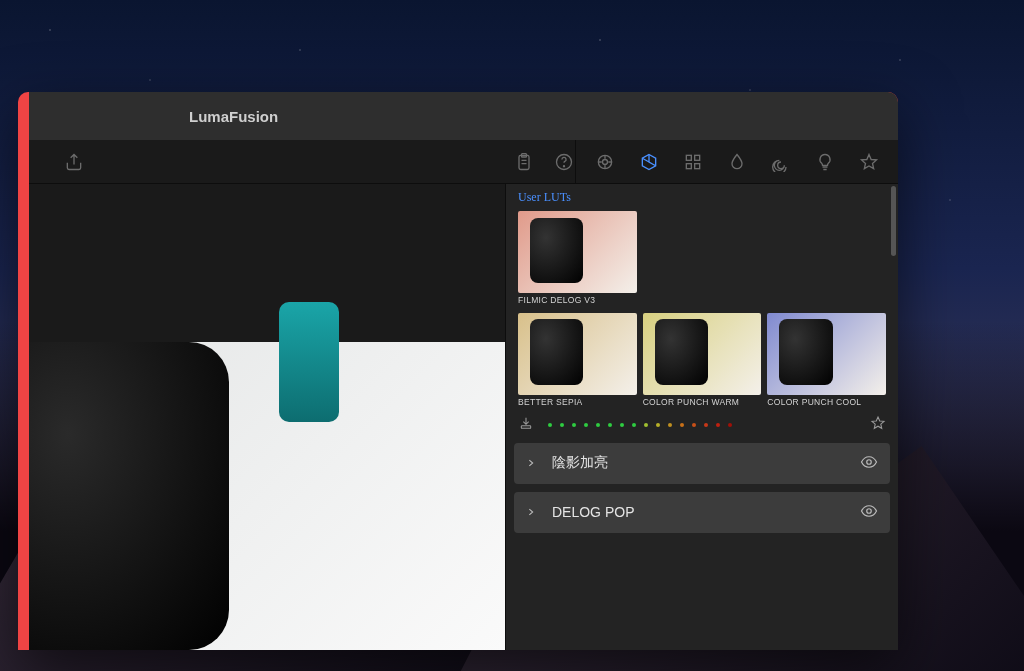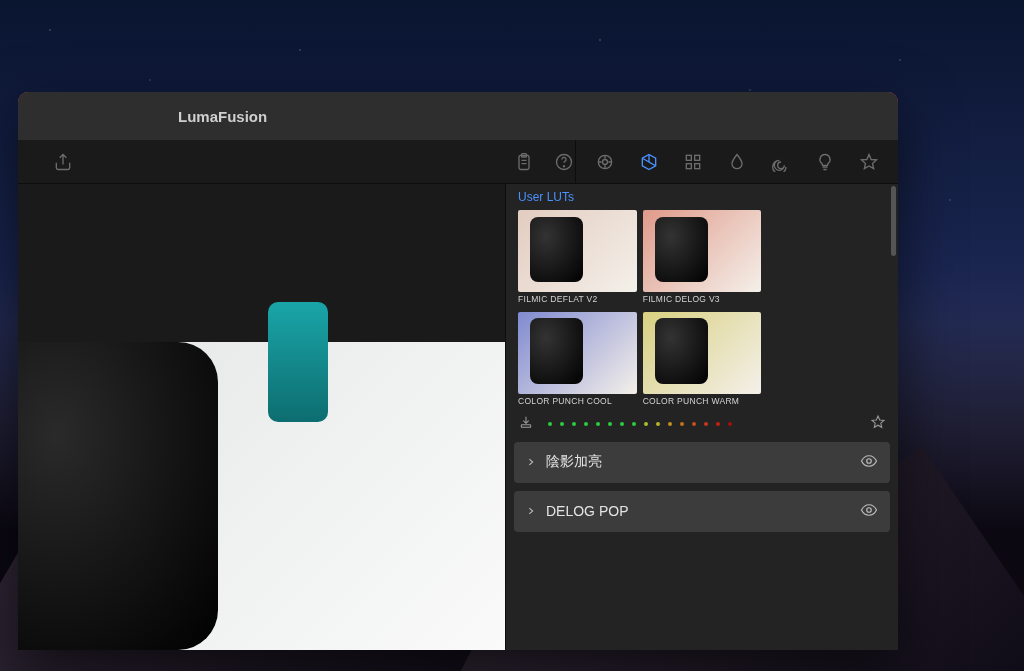--- a/index.html
+++ b/index.html
@@ -45,20 +45,21 @@
   .mountains::after  { right:-5%; clip-path: polygon(0 100%, 15% 40%, 35% 10%, 55% 55%, 75% 25%, 100% 100%); }
 
   .window {
     position:absolute;
     left:18px; top:92px;
     width:880px; height:558px;
     background:#ef4444;
     border-radius:10px 10px 0 0;
     box-shadow:0 20px 60px rgba(0,0,0,.6);
     overflow:hidden;
+    padding-left:11px;
   }
   .titlebar {
     height:48px;
     background:#2e2e2e;
     display:flex;
     align-items:center;
     padding:0 20px;
   }
   .titlebar .title {
     color:#cfcfcf;
@@ -120,20 +121,21 @@
   .scrollbar {
     position:absolute; right:2px; top:2px;
     width:5px; height:70px;
     background:#555; border-radius:3px;
   }
   .cat {
     color:#4a90ff;
     font-size:12px;
     padding:6px 12px 4px;
     font-weight:500;
+    font-family:Liberation Serif, serif;
   }
   .thumbs {
     display:grid;
     grid-template-columns:repeat(3, 1fr);
     gap:6px;
     padding:2px 12px 2px;
   }
   .thumb {
     display:flex; flex-direction:column;
     gap:2px; cursor:pointer;
@@ -167,21 +169,21 @@
   .dotsbar .dl-icon, .dotsbar .star { color:#9a9a9a; }
   .dots { flex:1; display:flex; gap:8px; justify-content:flex-start; padding-left:8px; }
   .dot { width:4px; height:4px; border-radius:50%; }
   .effectrow {
     background:#3c3c3c;
     margin:0 8px 8px;
     border-radius:4px;
     display:flex;
     align-items:center;
     padding:10px 12px;
-    gap:10px;
+    gap:16px;
     color:#e4e4e4;
     font-size:14px;
     cursor:pointer;
   }
   .effectrow .chev { color:#bbb; }
   .effectrow .eye  { margin-left:auto; color:#bbb; }
 </style>
 </head>
 <body>
 
@@ -268,36 +270,36 @@
       <div class="preview-img">
         <div class="bottle"></div>
         <div class="shaver"></div>
       </div>
     </div>
     <div class="sidepanel">
       <div class="scrollbar"></div>
       <div class="cat">User LUTs</div>
       <div class="thumbs" id="row1">
           <div class="thumb">
-            <div class="timg" style="background: linear-gradient(135deg, rgb(227, 204, 192), rgb(244, 240, 234));"></div>
-            <div class="tlabel">FILMIC DEFLAT V2</div>
-          </div>
-          <div class="thumb">
             <div class="timg" style="background: linear-gradient(135deg, rgb(224, 154, 138), rgb(244, 240, 234));"></div>
             <div class="tlabel">FILMIC DELOG V3</div>
           </div>
         </div>
       <div class="thumbs" id="row2" style="margin-top:4px">
           <div class="thumb">
-            <div class="timg" style="background: linear-gradient(135deg, rgb(128, 138, 208), rgb(244, 240, 234));"></div>
-            <div class="tlabel">COLOR PUNCH COOL</div>
+            <div class="timg" style="background: linear-gradient(135deg, rgb(216, 192, 138), rgb(244, 240, 234));"></div>
+            <div class="tlabel">BETTER SEPIA</div>
           </div>
           <div class="thumb">
             <div class="timg" style="background: linear-gradient(135deg, rgb(216, 208, 128), rgb(244, 240, 234));"></div>
             <div class="tlabel">COLOR PUNCH WARM</div>
+          </div>
+          <div class="thumb">
+            <div class="timg" style="background: linear-gradient(135deg, rgb(128, 138, 208), rgb(244, 240, 234));"></div>
+            <div class="tlabel">COLOR PUNCH COOL</div>
           </div>
         </div>
       <div class="dotsbar">
         <span class="dl-icon">
           <svg width="16" height="16" viewBox="0 0 24 24" fill="none" stroke="currentColor" stroke-width="1.6">
               <path d="M12 4v10M8 10l4 4 4-4"></path>
               <rect x="5" y="16" width="14" height="4" rx="1"></rect>
             </svg>
         </span>
         <span class="dots" id="dots">

